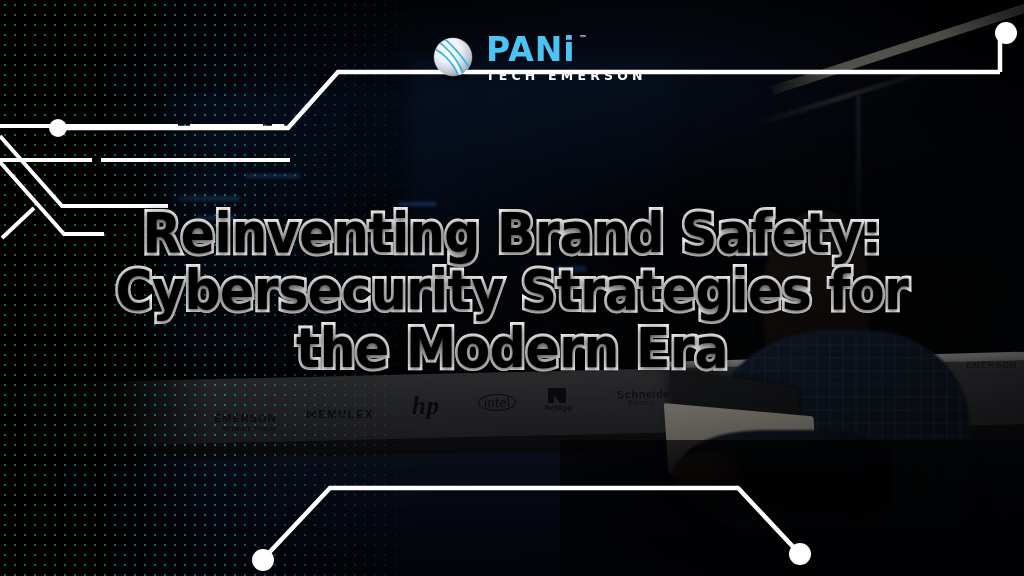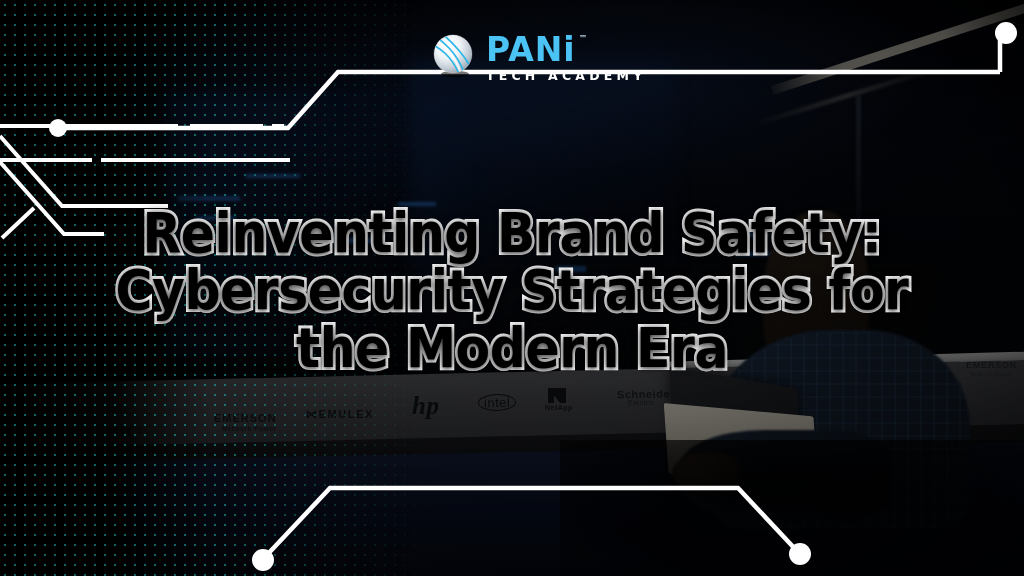--- a/index.html
+++ b/index.html
@@ -218,21 +218,21 @@
     left: 0; top: 0;
     width: 1024px; height: 576px;
     pointer-events: none;
   }
 
   
   .logo-wrap {
     position: absolute;
     left: 430px; top: 32px;
     display: flex;
-    align-items: flex-start;
+    align-items: flex-end;
     gap: 8px;
   }
   .logo-sphere {
     position: relative;
     width: 48px; height: 48px;
     flex: 0 0 auto;
   }
   .logo-text-block {
     display: flex;
     flex-direction: column;
@@ -406,21 +406,21 @@
         <g clip-path="url(#sphclip)" fill="none" stroke="#ffffff" stroke-width="2.4" opacity="0.75">
           <path d="M 3 6 C 13 12, 24 22, 31 41"></path>
         </g>
         <circle cx="23" cy="22" r="19" fill="none" stroke="#ffffff" stroke-width="0.8" opacity="0.35"></circle>
       </svg>
     </div>
     <div class="logo-text-block">
       <div class="logo-word">
         <span>PANi</span><span class="logo-tm">™</span>
       </div>
-      <div class="logo-sub">TECH ACADEMY</div>
+      <div class="logo-sub">TECH EMERSON</div>
     </div>
   </div>
 
   <h1 class="headline">
     <span class="hl-line">Reinventing Brand Safety:</span>
     <span class="hl-line">Cybersecurity Strategies for</span>
     <span class="hl-line">the Modern Era</span>
   </h1>
 
 </div>

